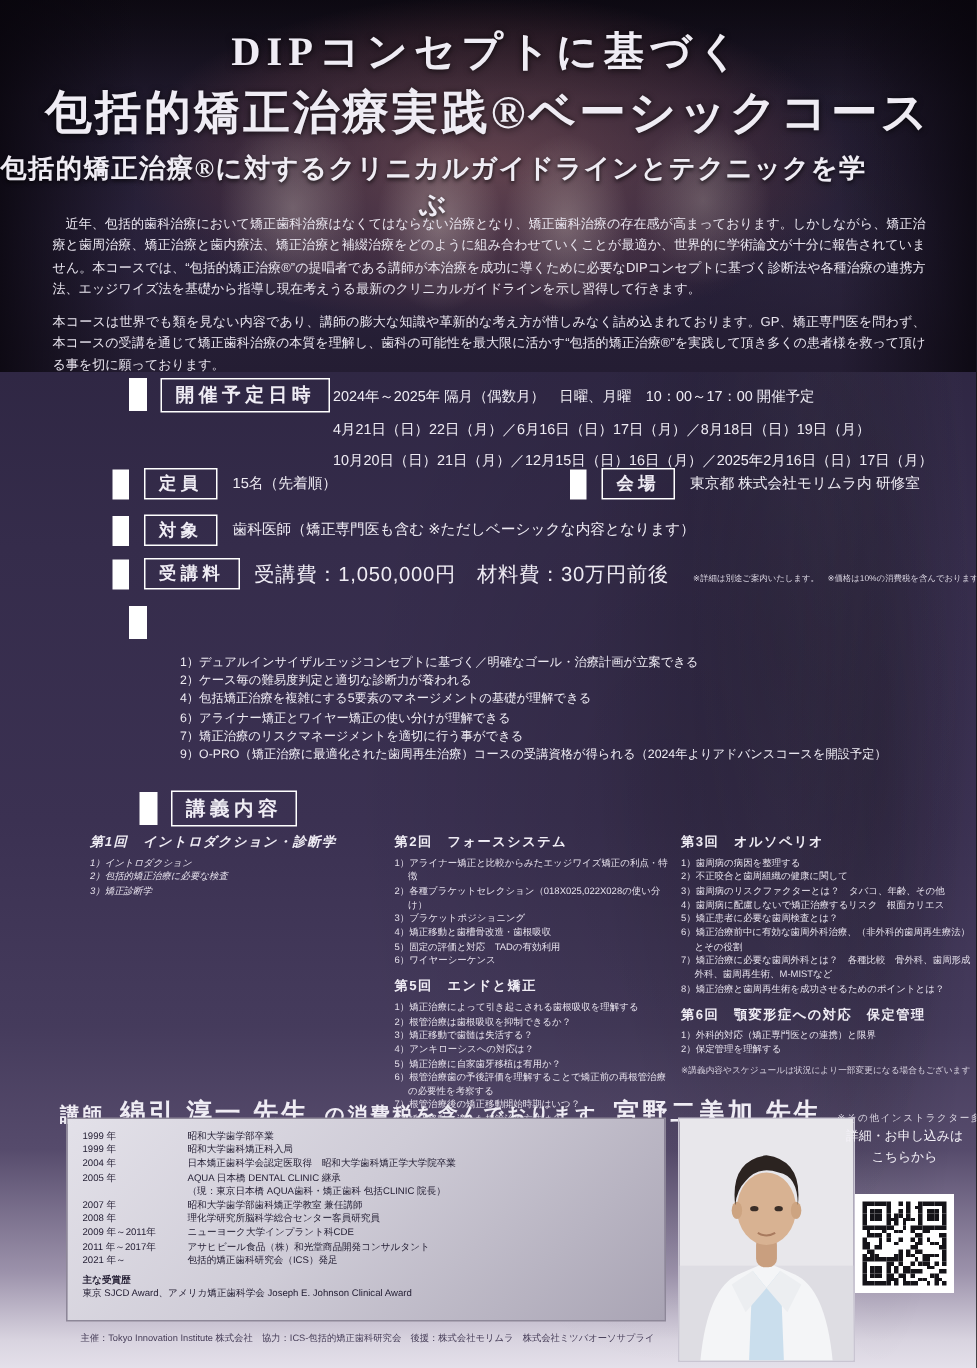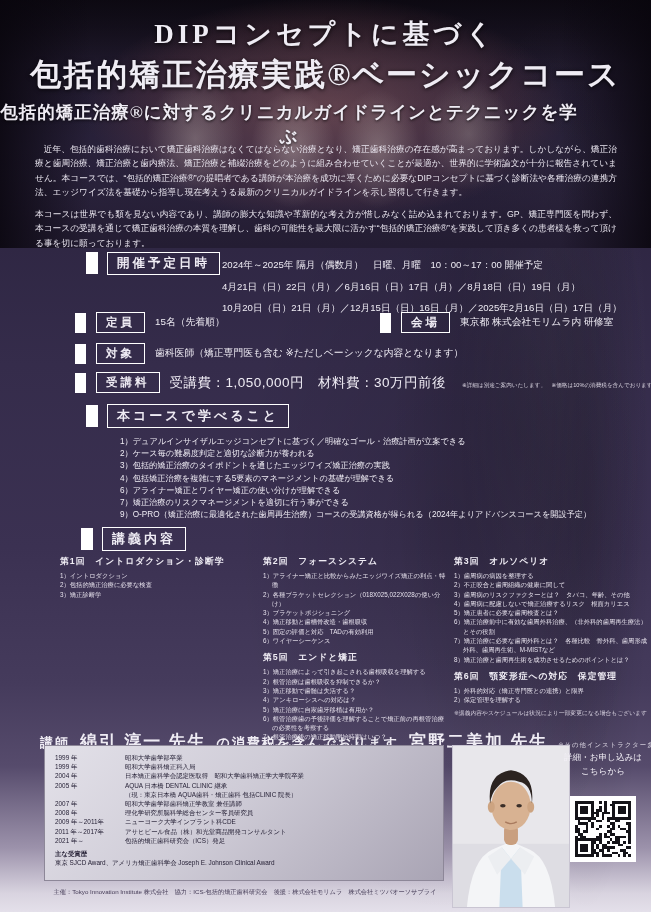--- a/index.html
+++ b/index.html
@@ -49,25 +49,25 @@
   .r-target{left:75px;top:343px;}
   .r-fee{left:75px;top:372px;}
   .fee-val{font-size:13.5px;letter-spacing:0.5px;white-space:nowrap;}
   .fee-notes{font-size:5.6px;color:#ddd8e4;margin-left:6px;white-space:nowrap;align-self:flex-end;padding-bottom:3px;}
 
   .learn-head{position:absolute;left:86px;top:404px;}
   .learn-head .lbl-box{font-size:13px;}
   .learn-list{position:absolute;left:120px;top:436px;width:520px;font-size:8.2px;line-height:12.2px;}
   .learn-item{white-space:nowrap;}
 
-  .curr-head{position:absolute;left:81px;top:527px;}
+  .curr-head{position:absolute;left:93px;top:527px;}
   .curr-head .lbl-box{font-size:13px;}
   .curr-cols{position:absolute;left:60px;top:556px;width:588px;display:flex;gap:5px;}
   .curr-col{flex:none;}
-  .curr-col:nth-child(1){width:198px;}
+  .curr-col:nth-child(1){width:198px;font-style:italic;}
   .curr-col:nth-child(2){width:186px;}
   .curr-col:nth-child(3){width:198px;}
   .session{margin-bottom:7px;}
   .session-title{font-size:8.8px;font-weight:bold;letter-spacing:1px;margin-bottom:3px;}
   .session-item{font-size:6.3px;line-height:9.3px;color:#e6e1ec;padding-left:9px;text-indent:-9px;}
   .session-note{font-size:5.8px;color:#d8d2e0;margin-top:4px;}
 
   .lect-row{position:absolute;left:40px;top:714px;display:flex;align-items:baseline;gap:10px;white-space:nowrap;}
   .lect-role{font-size:13px;font-weight:bold;letter-spacing:2px;margin-top:20px;}
   .lect-name{font-size:17px;font-weight:bold;letter-spacing:2px;}
@@ -139,26 +139,24 @@
   </div>
   <div class="inforow r-fee">
     <span class="sq small"></span>
     <span class="lbl-box">受講料</span>
     <span class="fee-val">受講費：1,050,000円　材料費：30万円前後</span>
     <span class="fee-notes">※詳細は別途ご案内いたします。　※価格は10%の消費税を含んでおります</span>
   </div>
 
   <div class="learn-head seclabel">
     <span class="sq"></span>
-    <span class="lbl-box">本コースで学べること</span>
   </div>
   <div class="learn-list">
       <div class="learn-item">1）デュアルインサイザルエッジコンセプトに基づく／明確なゴール・治療計画が立案できる</div>
       <div class="learn-item">2）ケース毎の難易度判定と適切な診断力が養われる</div>
-      <div class="learn-item">3）包括的矯正治療のタイポドントを通じたエッジワイズ矯正治療の実践</div>
       <div class="learn-item">4）包括矯正治療を複雑にする5要素のマネージメントの基礎が理解できる</div>
       <div class="learn-item">6）アライナー矯正とワイヤー矯正の使い分けが理解できる</div>
       <div class="learn-item">7）矯正治療のリスクマネージメントを適切に行う事ができる</div>
       <div class="learn-item">9）O-PRO（矯正治療に最適化された歯周再生治療）コースの受講資格が得られる（2024年よりアドバンスコースを開設予定）</div>
     </div>
 
   <div class="curr-head seclabel">
     <span class="sq"></span>
     <span class="lbl-box">講義内容</span>
   </div>

